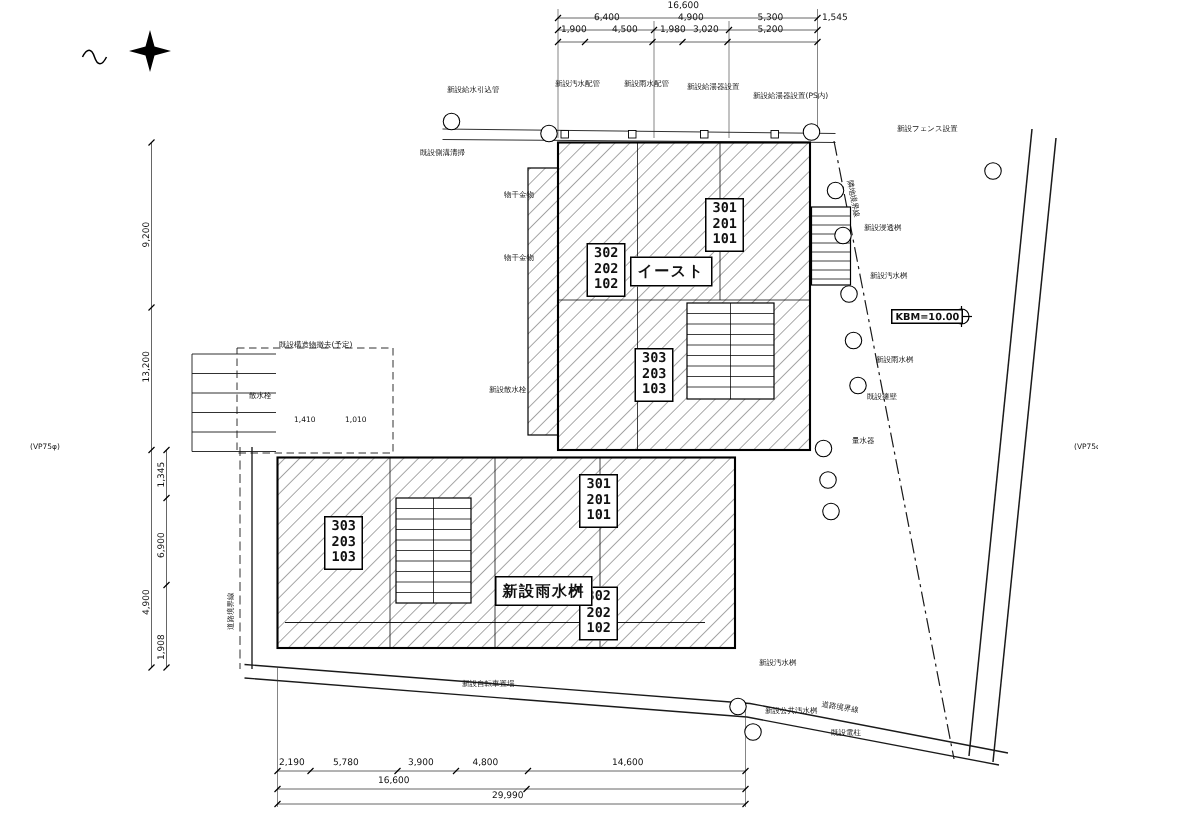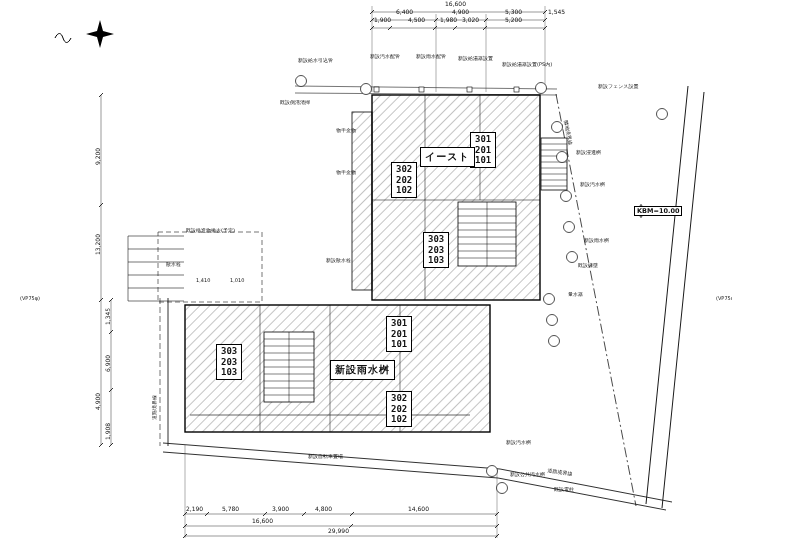--- a/index.html
+++ b/index.html
@@ -5,23 +5,23 @@
   html,body{margin:0;padding:0;background:#fff;}
   #canvas{position:relative;width:732px;height:542px;background:#fff;overflow:hidden;
           font-family:"DejaVu Sans",sans-serif;color:#111;}
   #plan-svg{position:absolute;left:0;top:0;}
   .ann{position:absolute;font-size:5px;line-height:1.15;color:#111;white-space:pre;
        transform-origin:0 0;}
   .unit-box{position:absolute;background:#fff;border:1px solid #000;font-size:9px;
        font-weight:bold;line-height:1.18;text-align:center;white-space:pre-line;
        padding:1px 4px;font-family:"DejaVu Sans Mono",monospace;}
   .bldg-label{position:absolute;background:#fff;border:1px solid #000;font-size:10px;
-       font-weight:bold;letter-spacing:1px;padding:2px 4px;}
+       font-weight:bold;letter-spacing:1px;padding:2px 4px;margin-top:24px;}
   .kbm{position:absolute;background:#fff;font-size:6.5px;border:0.5px solid #000;
-       padding:0 2px;font-weight:bold;margin-left:40px;}
+       padding:0 2px;font-weight:bold;}
 </style>
 </head>
 <body>
 
 <div id="canvas">
 
   <svg id="plan-svg" width="800" height="542" viewBox="0 0 800 542">
     <defs>
       <pattern id="hatch" width="7" height="7" patternTransform="rotate(45)" patternUnits="userSpaceOnUse">
         <line x1="0" y1="0" x2="0" y2="7" stroke="#555" stroke-width="0.7"></line>

